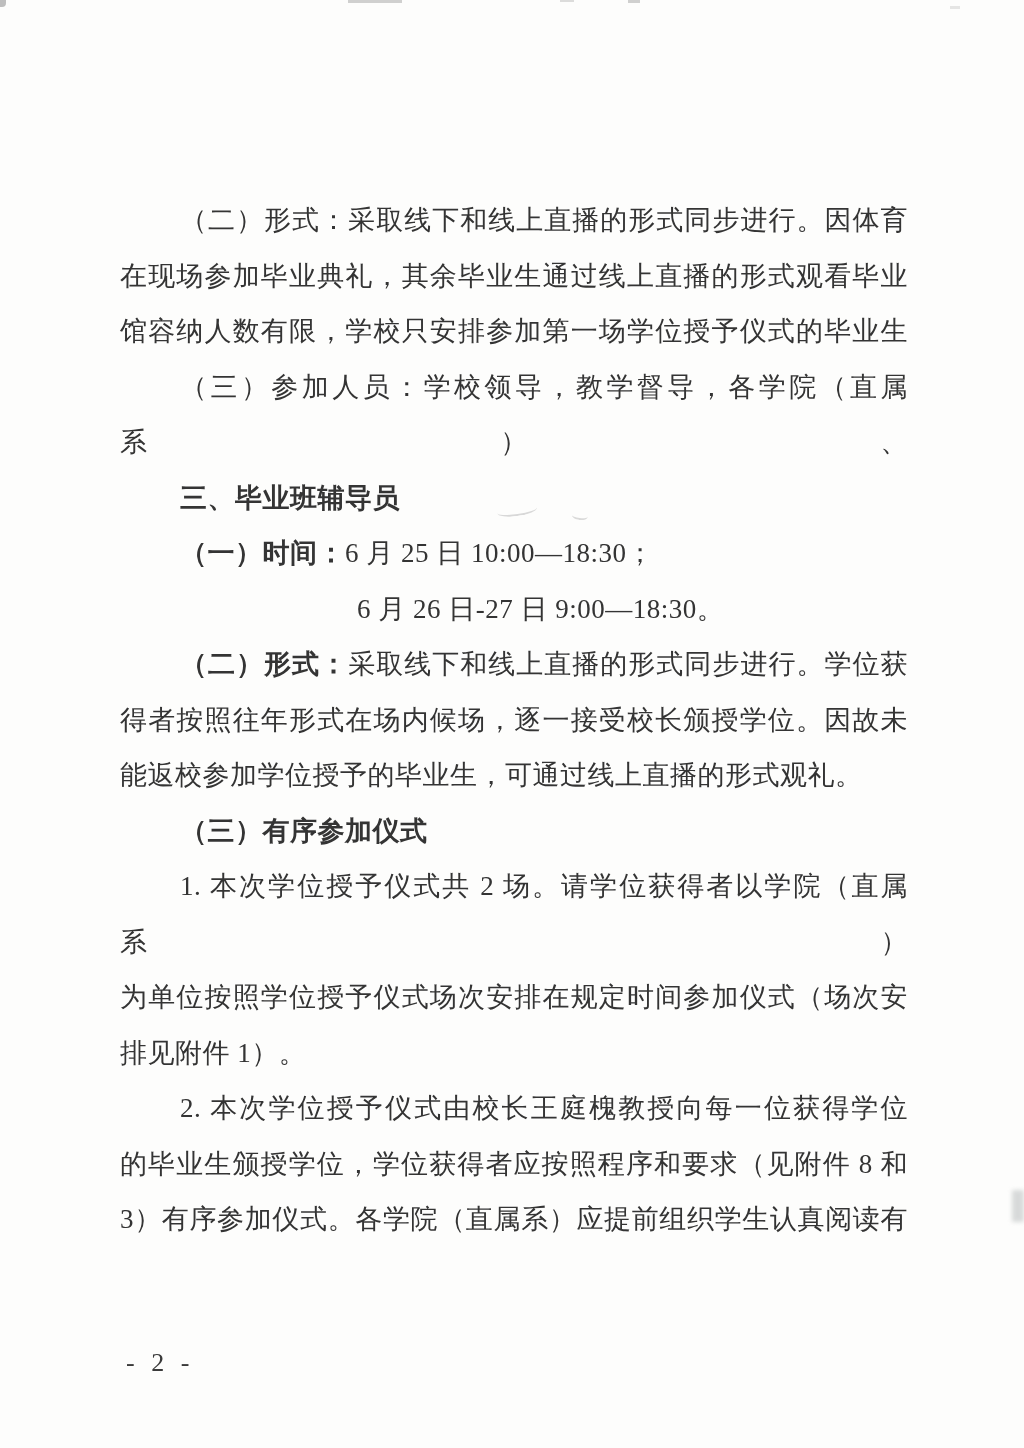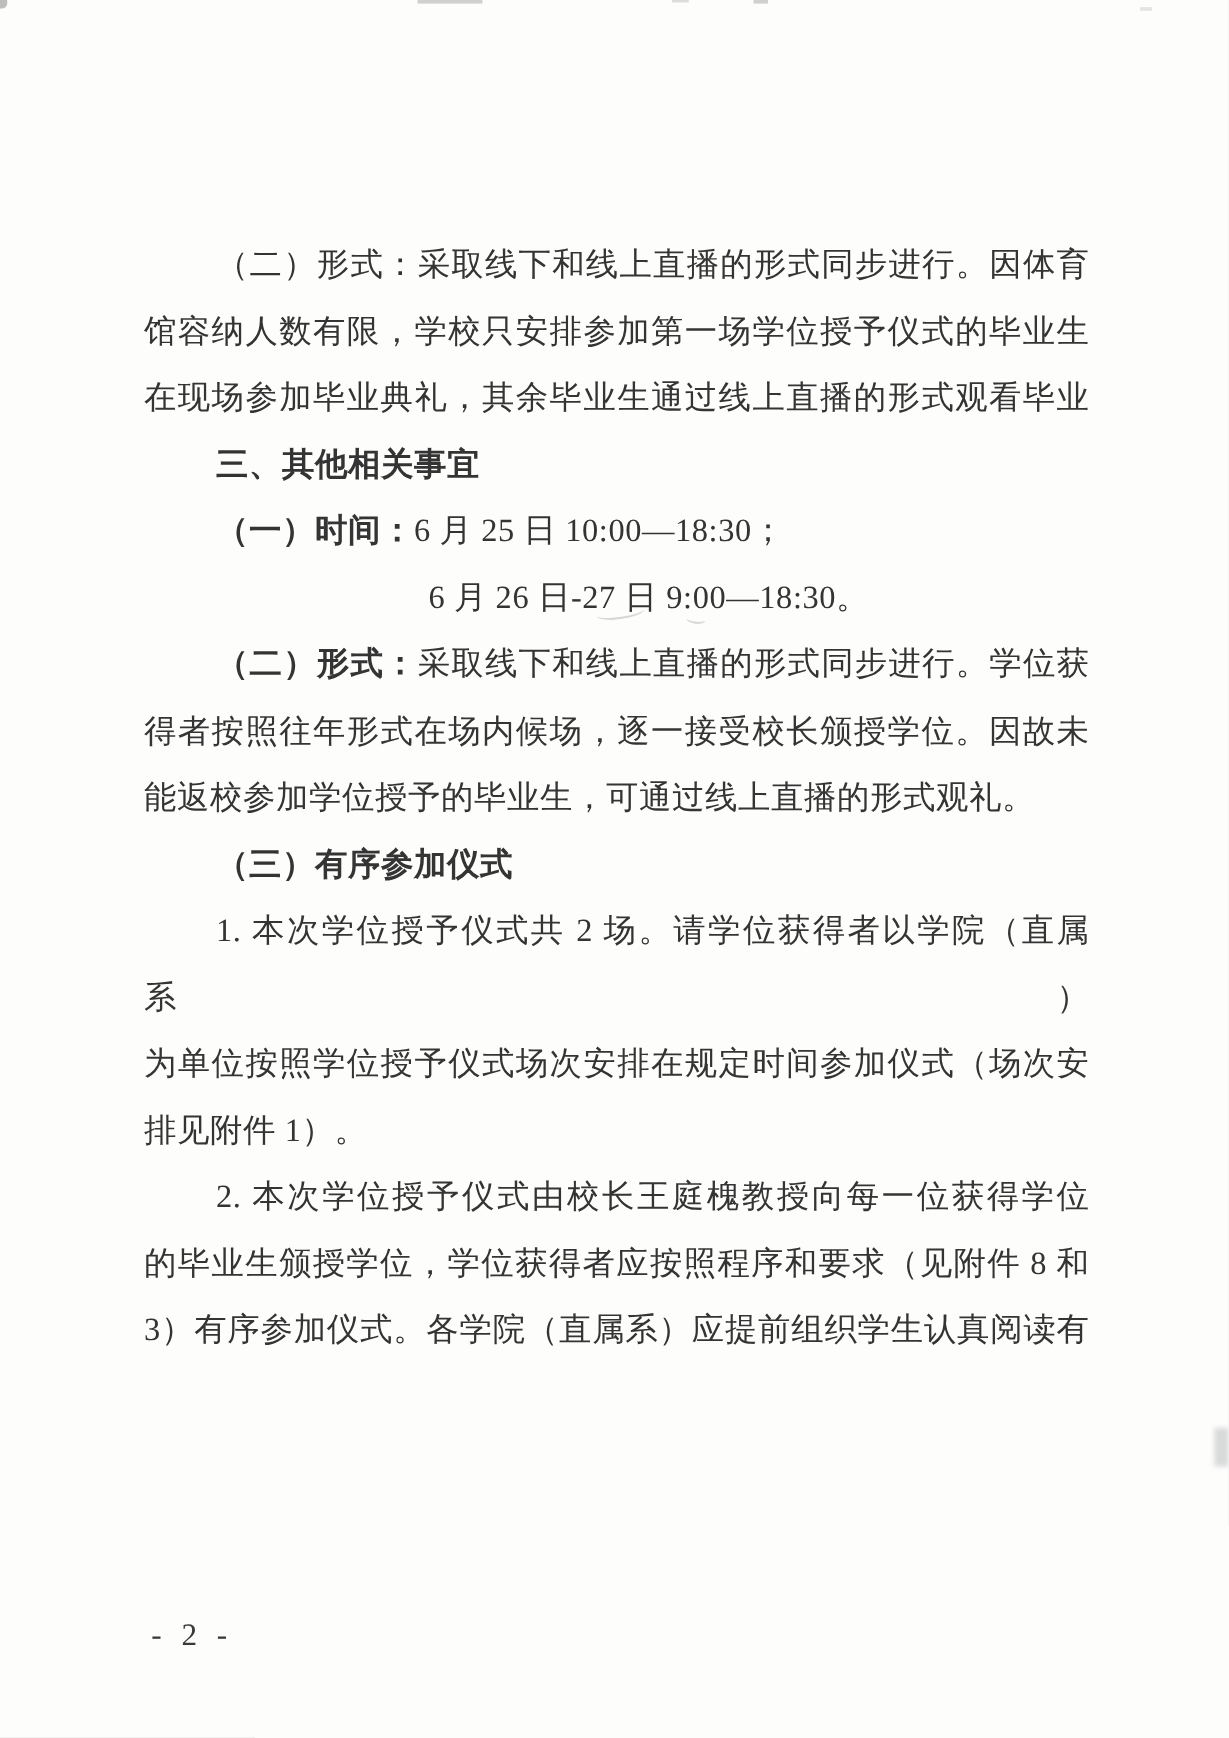--- a/index.html
+++ b/index.html
@@ -56,23 +56,24 @@
   .pencil-b       { left: 572px;  top: 512px;  width: 16px; height: 6px;  border-bottom: 2px solid #b8b8b8; border-radius: 50%; opacity: .5; transform: rotate(6deg); }
 </style>
 </head>
 <body>
 
 <div class="page">
 
   <div class="doc-body">
 
   <div class="line fill ind-para"><span>（二）形式：采取线下和线上直播的形式同步进行。因体育</span></div>
+      <div class="line fill"><span>在现场参加毕业典礼，其余毕业生通过线上直播的形式观看毕业</span></div>
       <div class="line fill"><span>馆容纳人数有限，学校只安排参加第一场学位授予仪式的毕业生</span></div>
-      <div class="line fill"><span>在现场参加毕业典礼，其余毕业生通过线上直播的形式观看毕业</span></div>
-      <div class="line ind-para"><span class="bold">三、其他相关事宜</span></div>
+      <div class="line fill ind-para"><span>（三）参加人员：学校领导，教学督导，各学院（直属系）、</span></div>
+      <div class="line ind-para"><span class="bold">三、毕业班辅导员</span></div>
       <div class="line ind-para"><span class="bold">（一）时间：</span><span>6 月 25 日 10:00—18:30；</span></div>
       <div class="line ind-time"><span>6 月 26 日-27 日 9:00—18:30。</span></div>
       <div class="line fill ind-para"><span class="bold">（二）形式：</span><span>采取线下和线上直播的形式同步进行。学位获</span></div>
       <div class="line fill"><span>得者按照往年形式在场内候场，逐一接受校长颁授学位。因故未</span></div>
       <div class="line"><span>能返校参加学位授予的毕业生，可通过线上直播的形式观礼。</span></div>
       <div class="line ind-para"><span class="bold">（三）有序参加仪式</span></div>
       <div class="line fill ind-para"><span>1. 本次学位授予仪式共 2 场。请学位获得者以学院（直属系）</span></div>
       <div class="line fill"><span>为单位按照学位授予仪式场次安排在规定时间参加仪式（场次安</span></div>
       <div class="line"><span>排见附件 1）。</span></div>
       <div class="line fill ind-para"><span>2. 本次学位授予仪式由校长王庭槐教授向每一位获得学位</span></div>

